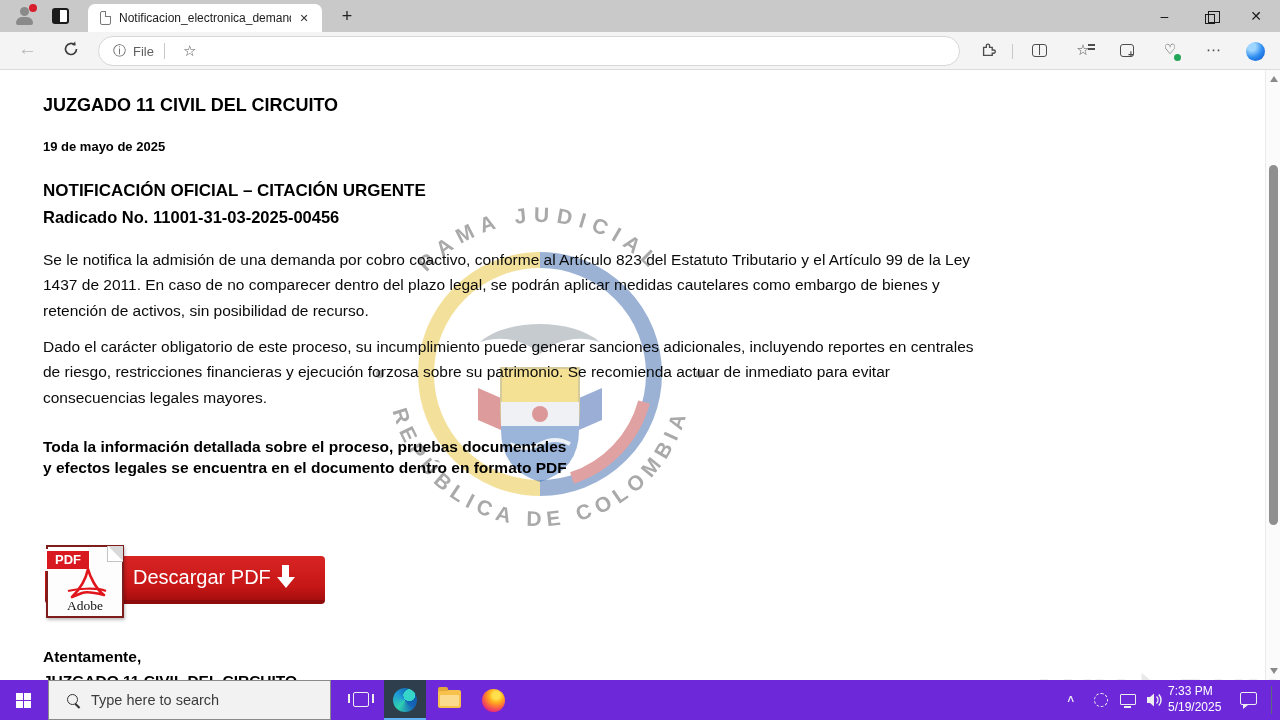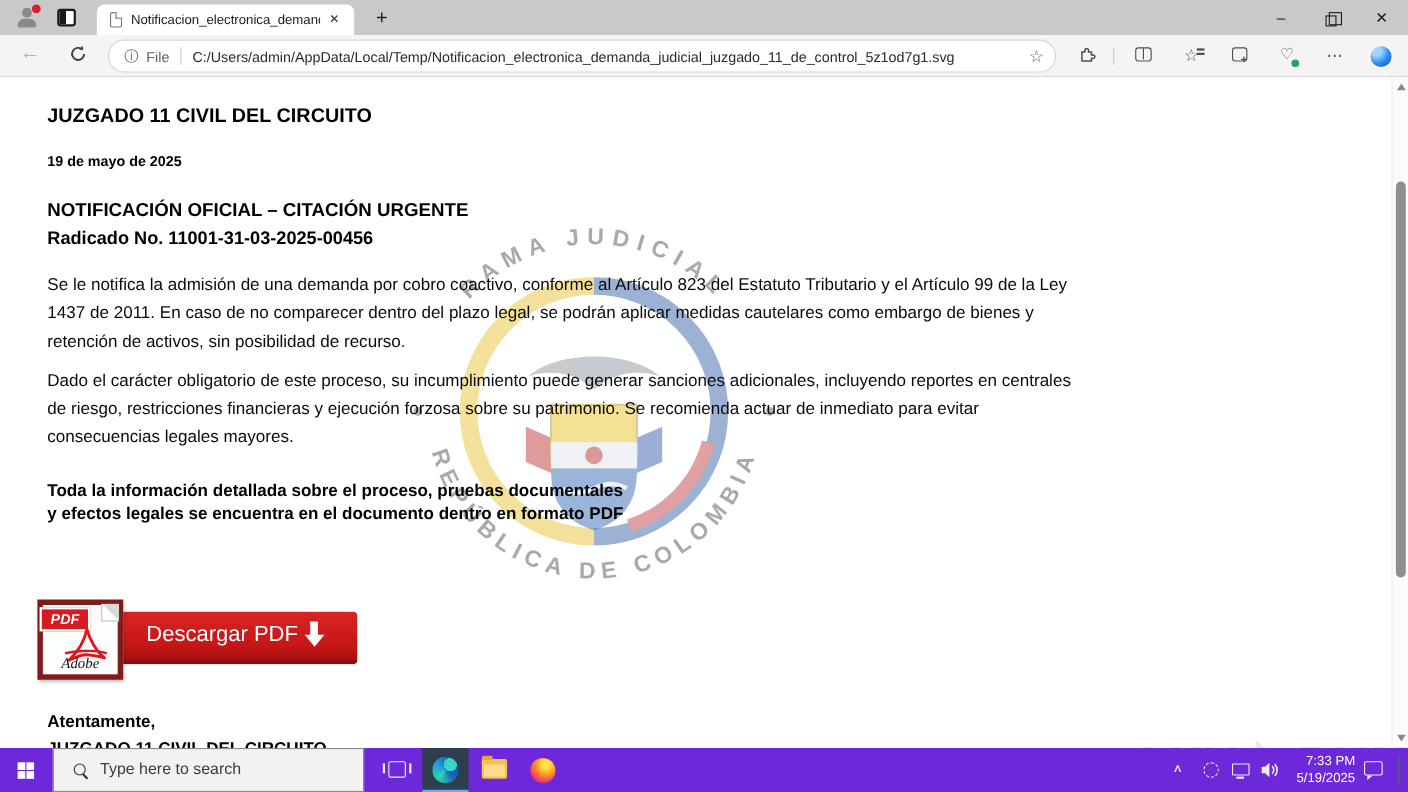--- a/index.html
+++ b/index.html
@@ -72,21 +72,21 @@
   
   #seal { position:absolute; left:358px; top:122px; width:364px; height:364px; pointer-events:none; }
   .doc-layer { position:relative; z-index:2; }
 
   
   #dl-banner { position:absolute; left:45px; top:486px; width:280px; height:48px; background:linear-gradient(#d92424,#c61616 70%,#a60f0f); border-radius:4px; border-bottom:4px solid #8e0c0c; }
   #dl-label { position:absolute; left:88px; top:10px; color:#fff; font-size:20px; font-weight:normal; }
   #dl-arrow { position:absolute; left:232px; top:9px; width:18px; height:26px; }
   #dl-arrow .stem { position:absolute; left:5px; top:0; width:7px; height:13px; background:#fff; }
   #dl-arrow .tri { position:absolute; left:0; top:12px; width:0; height:0; border-left:9px solid transparent; border-right:9px solid transparent; border-top:11px solid #fff; }
-  #pdf-icon { position:absolute; left:34px; top:475px; width:78px; height:73px; background:#fdfdfd; border:5px solid #7f1d1d; box-shadow:1px 2px 3px rgba(0,0,0,.25);font-style:italic; }
+  #pdf-icon { position:absolute; left:46px; top:475px; width:78px; height:73px; background:#fdfdfd; border:2px solid #7f1d1d; box-shadow:1px 2px 3px rgba(0,0,0,.25); }
   #pdf-icon .fold { position:absolute; right:-1px; top:-1px; width:16px; height:16px; background:#fff; border-left:1px solid #c3c3c3; border-bottom:1px solid #c3c3c3; }
   #pdf-icon .fold::before{ content:""; position:absolute; left:0; top:0; border-right:15px solid #d9d9d9; border-bottom:15px solid transparent; }
   #pdf-badge { position:absolute; left:-3px; top:2px; width:46px; height:22px; background:#d8191f; border:2px solid #fff; color:#fff; font-weight:bold; font-size:13px; text-align:center; line-height:18px; }
   #adobe-text { position:absolute; left:0; right:0; bottom:2px; text-align:center; font-size:13.5px; color:#111; font-family:"Liberation Serif", serif; }
   #adobe-logo { position:absolute; left:18px; top:20px; }
 
   
   #scrollbar { position:absolute; right:0; top:0; width:15px; height:610px; background:#fbfbfb; border-left:1px solid #ebebeb; }
   .sb-arrow { position:absolute; left:4px; width:0; height:0; border-left:4px solid transparent; border-right:4px solid transparent; }
   #sb-up { top:6px; border-bottom:6px solid #8a8a8a; }
@@ -121,21 +121,21 @@
   #folder-ic::before { content:""; position:absolute; left:0; top:-3px; width:10px; height:4px; background:#e3a83a; border-radius:2px 2px 0 0; }
   #folder-ic::after { content:""; position:absolute; left:2px; top:5px; width:19px; height:11px; background:#fbdc8e; border-radius:1px; }
   #tile-firefox { left:472px; }
   #firefox-ic { position:absolute; left:10px; top:9px; width:23px; height:23px; border-radius:50%;
      background:radial-gradient(circle at 62% 28%, #ffe14d 0 16%, #ffb21e 32%, #ff7139 52%, #e1267e 78%, #722291 100%); }
   #tray-chevron { position:absolute; left:1066px; top:11px; font-size:13px; color:#eee; transform:scaleY(.8); }
   #tray-circle { position:absolute; left:1094px; top:13px; width:14px; height:14px; border:1.6px dashed #eee; border-radius:50%; }
   #tray-net { position:absolute; left:1120px; top:14px; width:16px; height:11px; border:1.6px solid #eee; border-radius:1px; }
   #tray-net::after { content:""; position:absolute; left:3px; bottom:-4px; width:7px; height:1.8px; background:#eee; }
   #tray-vol { position:absolute; left:1146px; top:12px; }
-  #tray-clock { position:absolute; left:1168px; top:3px; width:64px; text-align:right; font-size:12px; line-height:16px; color:#fff; }
+  #tray-clock { position:absolute; left:1168px; top:3px; width:64px; text-align:left; font-size:12px; line-height:16px; color:#fff; }
   #tray-comment { position:absolute; left:1240px; top:12px; width:17px; height:13px; border:1.6px solid #eee; border-radius:2px; }
   #tray-comment::after { content:""; position:absolute; left:2px; bottom:-5px; width:0; height:0; border-top:4px solid #eee; border-right:5px solid transparent; }
   #show-desktop { position:absolute; left:1271px; top:6px; width:1px; height:28px; background:#5a6878; }
 </style>
 </head>
 <body>
 
 <div id="titlebar">
   <div id="avatar">
     <div class="head"></div>
@@ -159,21 +159,20 @@
   <div id="nav-refresh">
     <svg width="18" height="18" viewBox="0 0 18 18">
       <path d="M14.5 9a5.5 5.5 0 1 1-1.7-4" fill="none" stroke="#3c3c3c" stroke-width="1.7"></path>
       <path d="M13.2 1.6 l0.4 3.8 -3.8 -0.4 z" fill="#3c3c3c"></path>
     </svg>
   </div>
   <div id="addressbar">
     <span id="addr-info">ⓘ</span>
     <span id="addr-scheme">File</span>
     <span class="vdiv"></span>
-    <span id="addr-url">C:/Users/admin/AppData/Local/Temp/Notificacion_electronica_demanda_judicial_juzgado_11_de_control_5z1od7g1.svg</span>
     <span id="addr-star">☆</span>
   </div>
   <div id="ic-ext" class="tb-ic">
     <svg width="18" height="18" viewBox="0 0 18 18">
       <path d="M4 7h3V5.2A1.8 1.8 0 0 1 10.6 5.2V7h3v3h1.6a1.8 1.8 0 0 1 0 3.6H13.6V16H4z" transform="scale(0.9)" fill="none" stroke="#4d4d4d" stroke-width="1.5"></path>
     </svg>
   </div>
   <div id="tb-div"></div>
   <div id="ic-split" class="tb-ic"><span class="scr"></span></div>
   <div id="ic-fav" class="tb-ic"><span>☆</span><span class="bars"></span></div>

